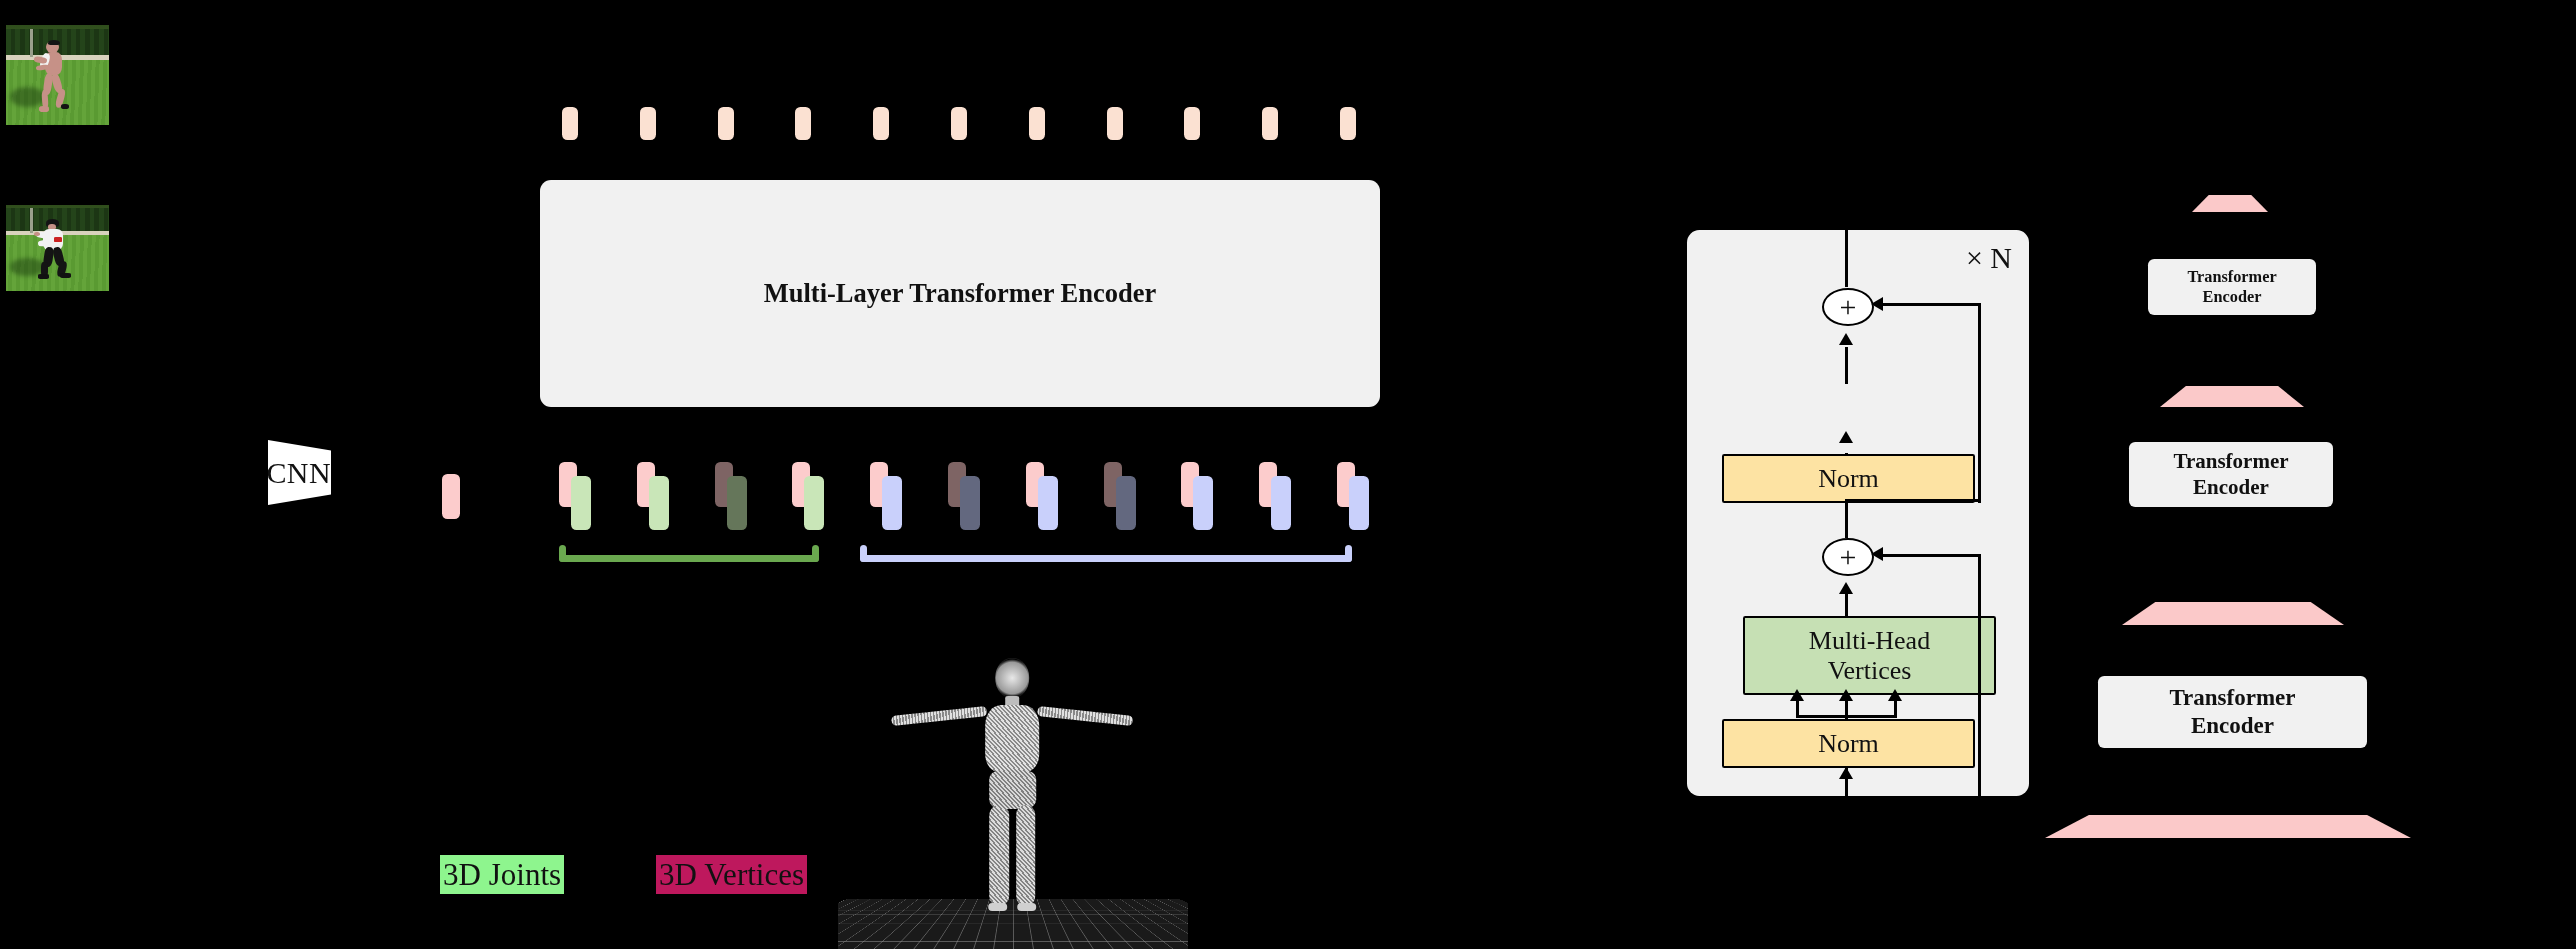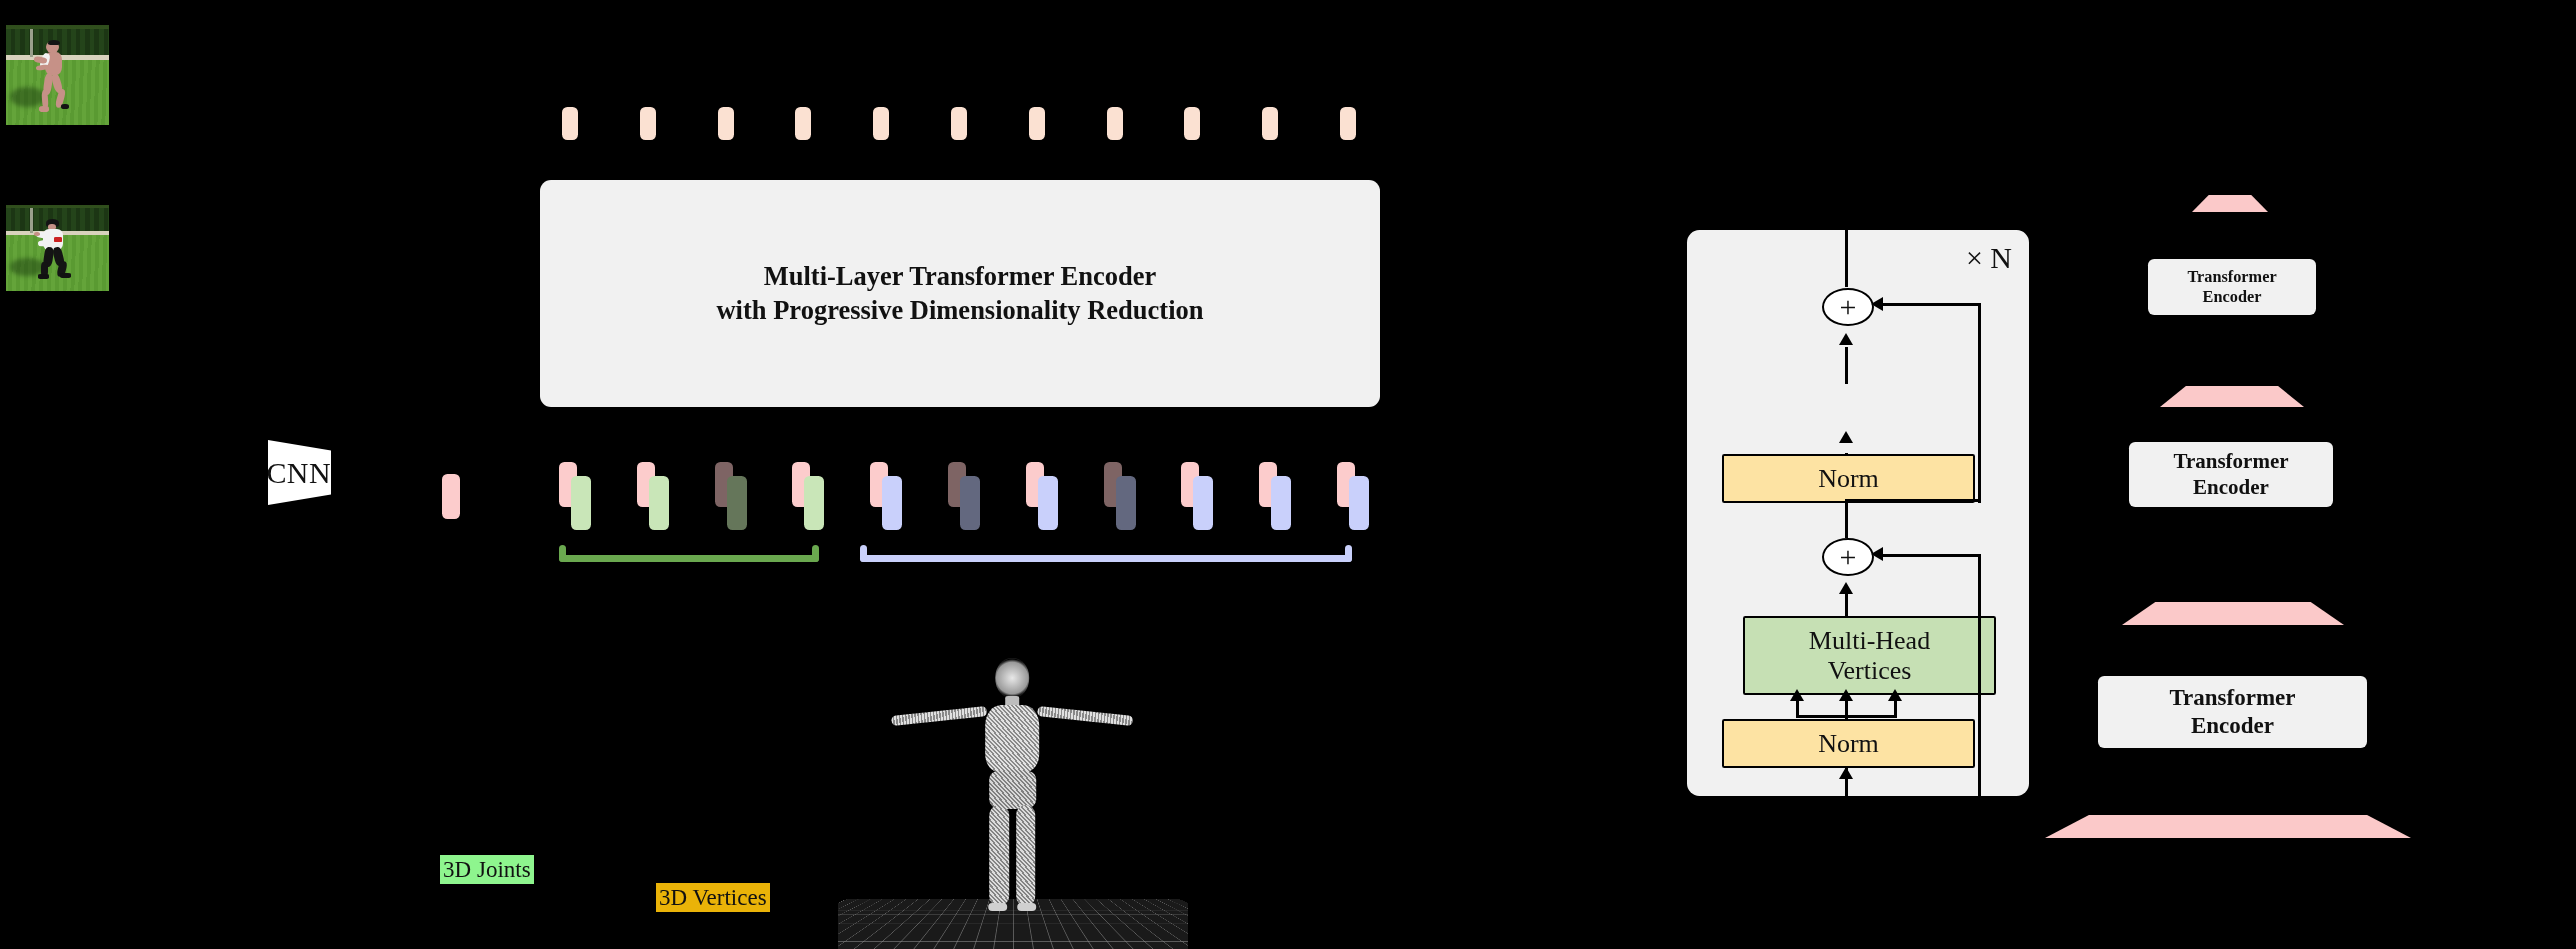--- a/index.html
+++ b/index.html
@@ -43,21 +43,21 @@
          display:flex;flex-direction:column;align-items:center;justify-content:center;}
   .panel .l{font-weight:bold;font-size:26.5px;line-height:1.28;white-space:nowrap;}
 
   
   .brk{position:absolute;}
   .brk .bar{position:absolute;left:0;bottom:0;width:100%;height:7px;border-radius:3.9px;}
   .brk .lt,.brk .rt{position:absolute;bottom:0;width:7px;height:17px;border-radius:3.9px;}
   .brk .lt{left:0;} .brk .rt{right:0;}
 
   
-  .legend{position:absolute;font-size:23px;padding:1.6px 3.1px;white-space:nowrap;}
+  .legend{position:absolute;font-size:31px;padding:1.6px 3.1px;white-space:nowrap;}
 
   
   .mesh{position:absolute;background:#000;overflow:hidden;}
   .floor{position:absolute;left:-30%;bottom:0;width:160%;height:58%;
      background:#1a1a1a;
      background-image:
        repeating-linear-gradient(90deg,rgba(150,150,150,.55) 0 0.8px,transparent 0.8px 20px),
        repeating-linear-gradient(0deg,rgba(150,150,150,.55) 0 0.8px,transparent 0.8px 17px);
      transform:perspective(233px) rotateX(62deg);transform-origin:bottom center;}
   .body{position:absolute;left:50%;top:6%;width:1.6px;height:88%;transform:translateX(-50%);}
@@ -148,21 +148,20 @@
   <div class="tok" style="left:389px;top:0;width:16.3px;height:33px;background:#fbe1d2;"></div>
   <div class="tok" style="left:467px;top:0;width:16.3px;height:33px;background:#fbe1d2;"></div>
   <div class="tok" style="left:545px;top:0;width:16.3px;height:33px;background:#fbe1d2;"></div>
   <div class="tok" style="left:622px;top:0;width:16.3px;height:33px;background:#fbe1d2;"></div>
   <div class="tok" style="left:700px;top:0;width:16.3px;height:33px;background:#fbe1d2;"></div>
   <div class="tok" style="left:778px;top:0;width:16.3px;height:33px;background:#fbe1d2;"></div>
 </div>
 
 <div class="panel" style="left:540px;top:180px;width:840px;height:227px;">
   <div class="l">Multi-Layer Transformer Encoder</div>
-  <div class="l">with Progressive Dimensionality Reduction</div>
 </div>
 
 <div class="tok" style="left:442px;top:474px;width:18px;height:45px;background:#fccccc;"></div>
 
 <div class="abs" style="left:545px;top:462px;width:848px;height:78px;">
 
   <div style="position:absolute;left:14px;top:0;">
     <div class="tok" style="left:0;top:0;width:18px;height:45px;background:#fccccc;"></div>
     <div class="tok" style="left:12.4px;top:14px;width:20px;height:54px;background:#c9e6b8;"></div>
   </div>
@@ -217,21 +216,21 @@
 
 <div class="brk" style="left:860px;top:545px;width:492px;height:17px;">
   <div class="bar" style="background:#c9d0fb;"></div>
   <div class="lt" style="background:#c9d0fb;"></div>
   <div class="rt" style="background:#c9d0fb;"></div>
 </div>
 
 <div class="legend" style="left:440px;top:855px;background:#8ef58e;">
   <span>3D Joints</span>
 </div>
-<div class="legend" style="left:656px;top:855px;background:#eab308;margin-top:28px;">
+<div class="legend" style="left:656px;top:855px;background:#be185d;">
   <span>3D Vertices</span>
 </div>
 
 <div class="mesh" style="left:838px;top:638px;width:350px;height:311px;">
   <div class="floor"></div>
   <div class="body">
 
     <div class="pt" style="left:-17px;top:1.6px;width:34px;height:40px;border-radius:48%;
          background:radial-gradient(circle,#e8e8e8 0%,#9a9a9a 60%,transparent 72%);
          box-shadow:0 0 0 0.8px rgba(255,255,255,.1) inset;"></div>

